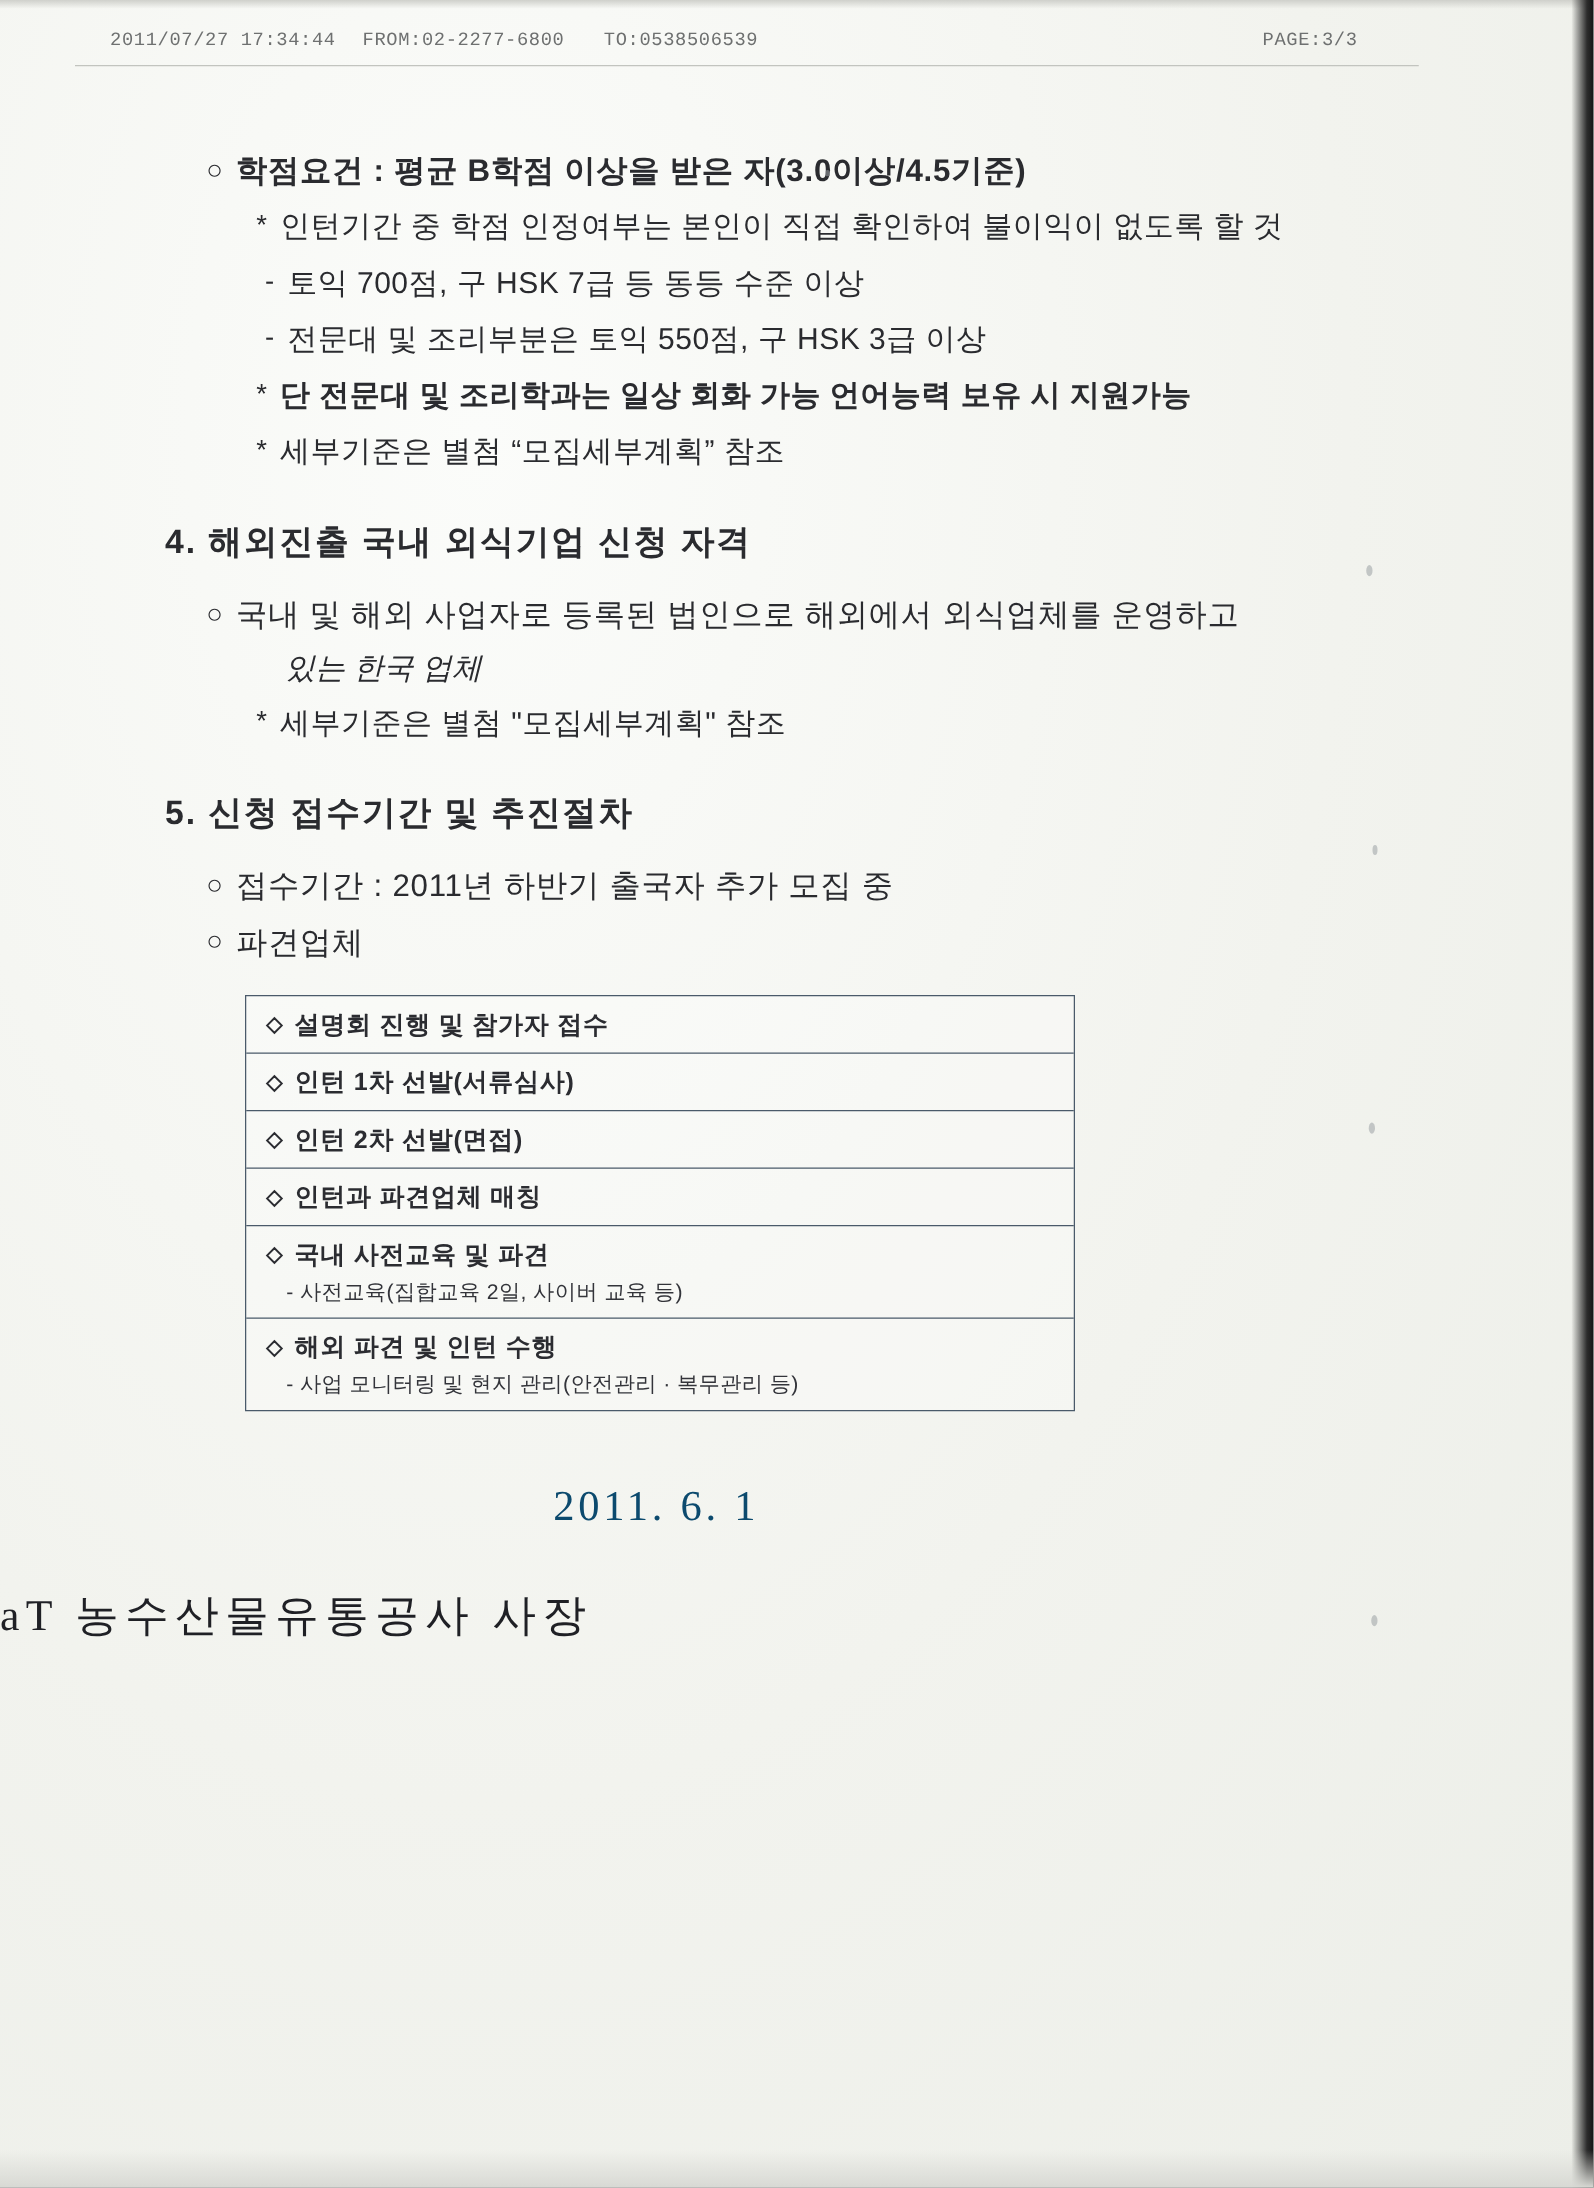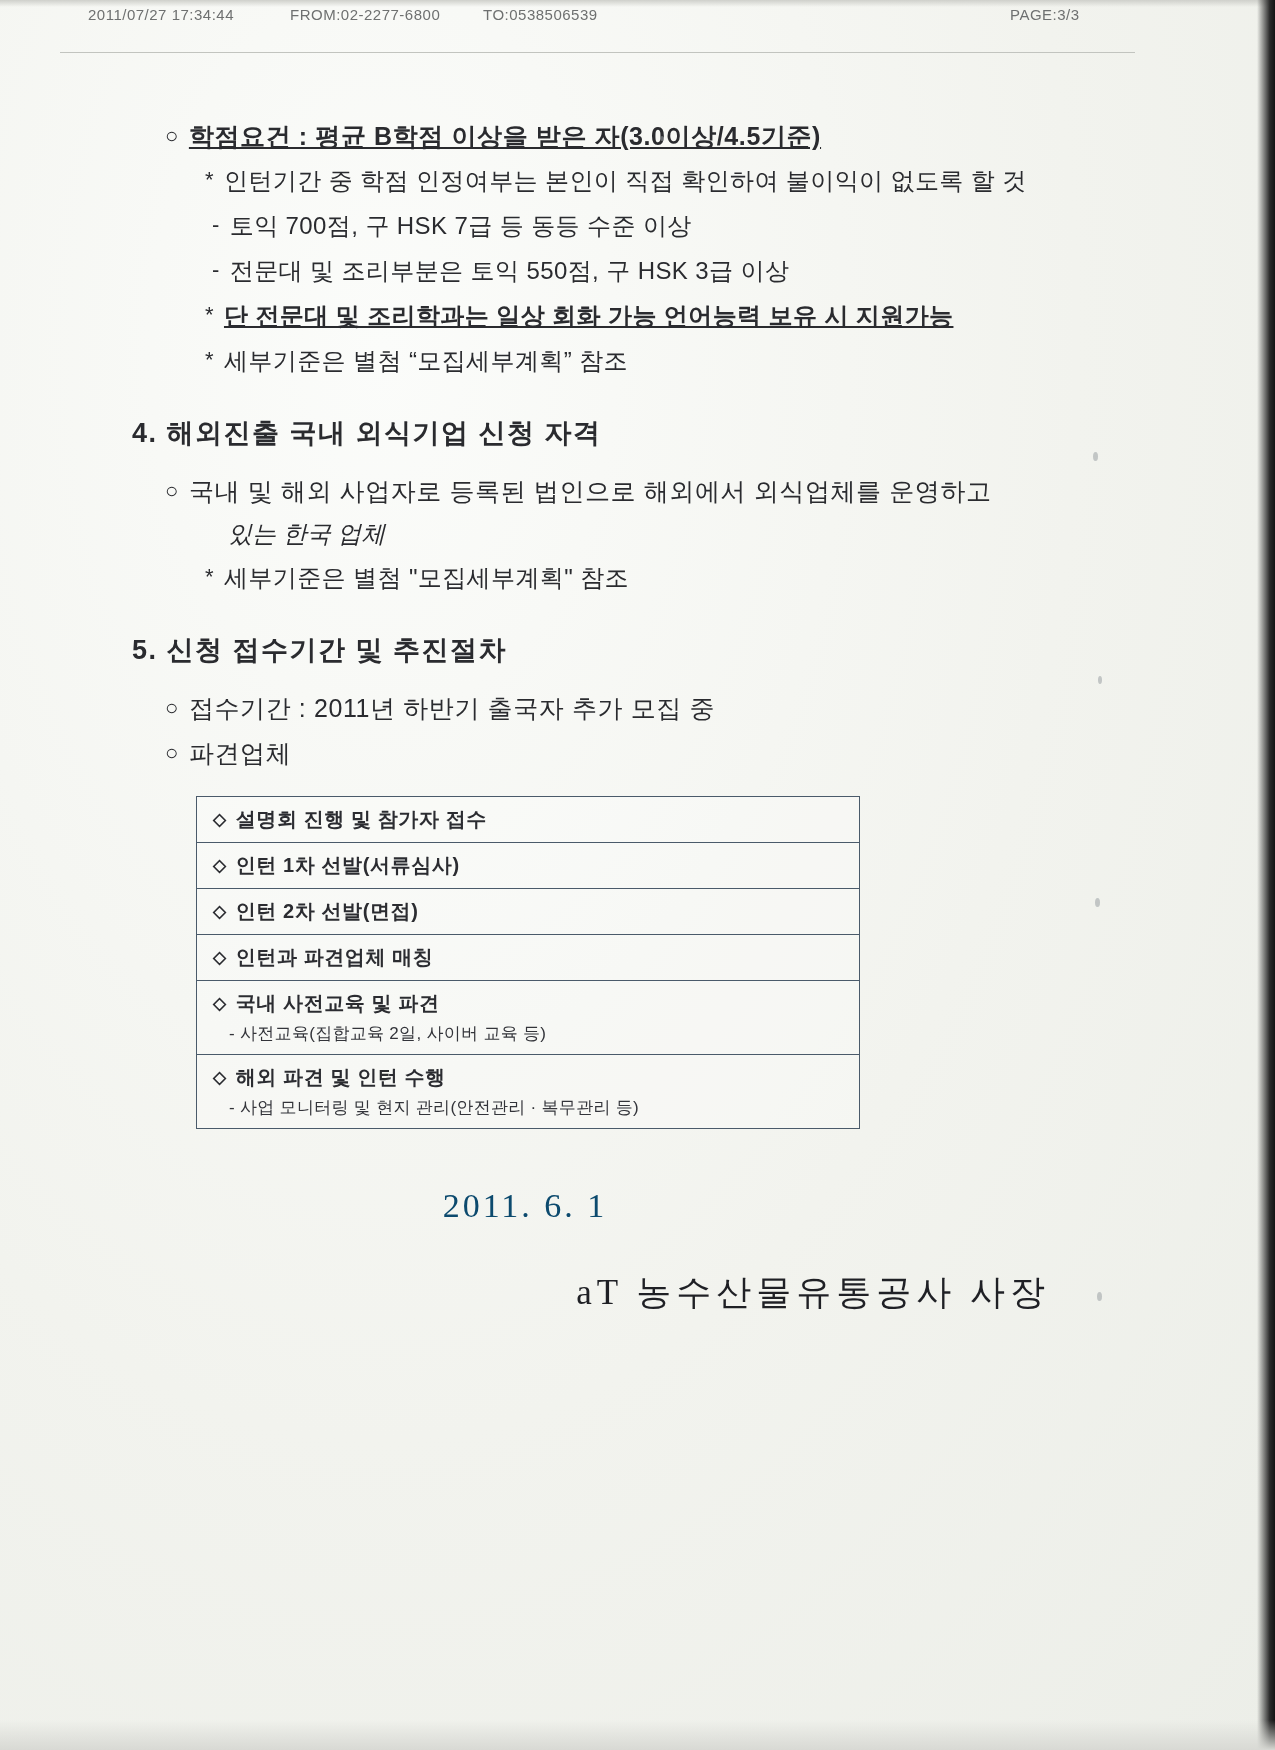--- a/index.html
+++ b/index.html
@@ -38,25 +38,25 @@
     background: linear-gradient(to bottom, #cfd0cb, rgba(207,208,203,0));
   }
   .edge-bottom {
     position: absolute;
     left: 0; bottom: 0;
     width: 1275px; height: 30px;
     background: linear-gradient(to top, #d8d9d4, rgba(216,217,212,0));
   }
   .fax-header {
     position: absolute;
-    top: 6px;
+    top: 24px;
     left: 0;
     width: 1180px;
     height: 22px;
-    font-family: Liberation Sans, sans-serif;
+    font-family: Liberation Mono, monospace;
     font-size: 15px;
     letter-spacing: 0.5px;
     color: #6e7070;
   }
   .fax-header span {
     position: absolute;
     white-space: nowrap;
   }
   .fh-date { left: 88px; }
   .fh-from { left: 290px; }
@@ -113,21 +113,20 @@
     margin-top: 38px;
     margin-bottom: 24px;
   }
   .circ {
     font-size: 22px;
     vertical-align: 2px;
     margin-right: 10px;
   }
   .bold {
     font-weight: bold;
-    text-decoration: underline;
   }
   .wrap2 {
     margin-left: 228px;
     font-size: 24px;
     margin-top: -2px;
     margin-bottom: 12px;
     font-style: italic;
   }
 
   
@@ -168,21 +167,21 @@
     margin-top: 58px;
     text-align: center;
     font-family: "Liberation Serif", serif;
     font-size: 34px;
     letter-spacing: 3px;
     color: #0c4a6e;
     padding-right: 130px;
   }
   .signature-line {
     margin-top: 44px;
-    text-align: right;
+    text-align: left;
     font-family: "Liberation Serif", serif;
     font-size: 35px;
     letter-spacing: 5px;
     color: #1f2025;
     padding-right: 130px;
   }
 
   .speck {
     position: absolute;
     background: #9aa0a4;

